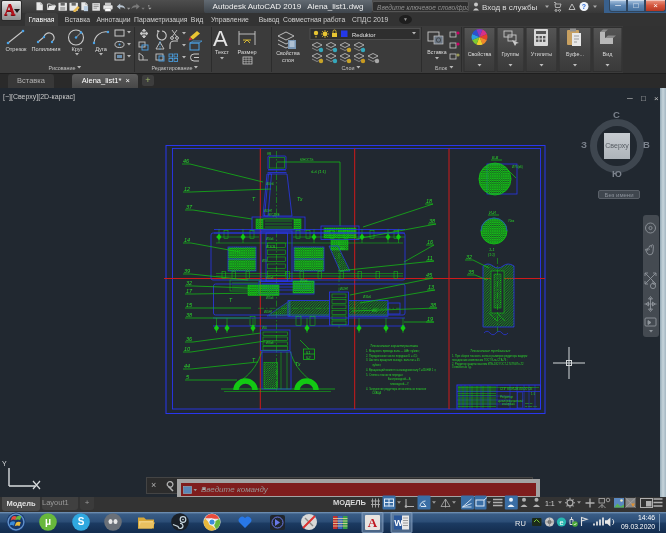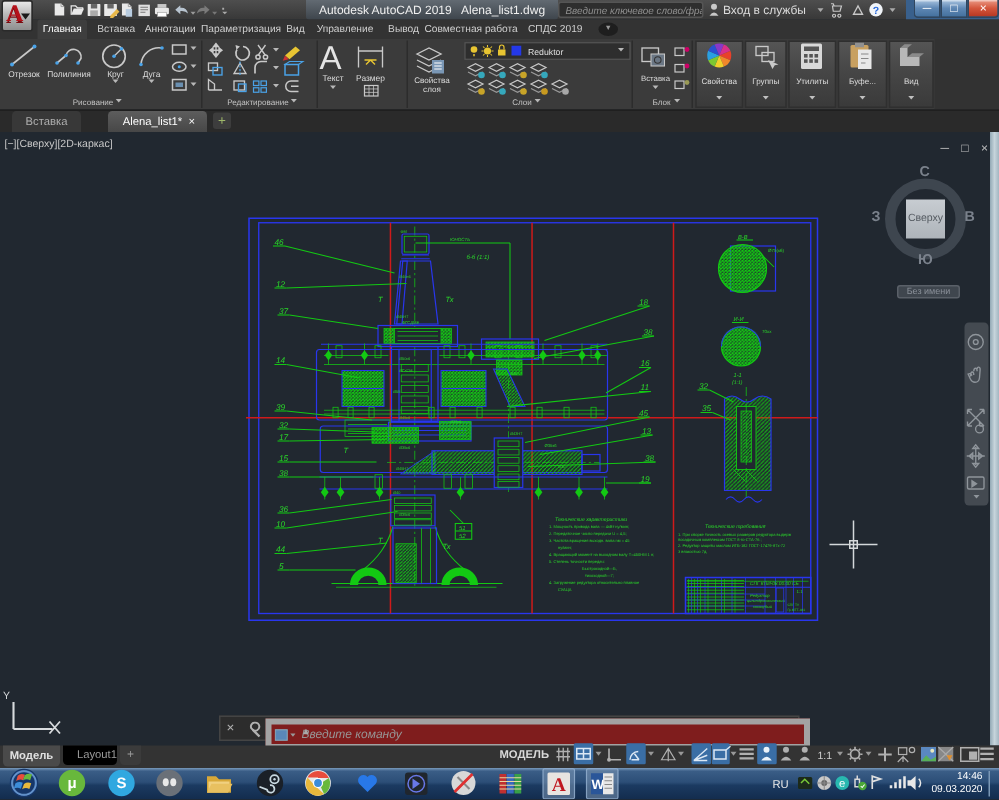--- a/index.html
+++ b/index.html
@@ -44,21 +44,21 @@
 #noname{left:598px;top:190px;width:42px;height:9px;background:#3f464e;border:1px solid #5a6068;border-radius:2px;box-sizing:border-box;font-size:6px;color:#8a9099;text-align:center;line-height:8px}
 
 #navbar{left:643px;top:215px;width:16px;height:122px;background:rgba(110,116,122,0.45);border-radius:3px}
 
 #cmdbar{left:146px;top:477px;width:387px;height:17px;background:#2c2c2c;border:1px solid #444;box-sizing:border-box}
 #cmdfield{position:absolute;left:30px;top:1px;width:355px;height:13px;background:#7f1d1d;border:4px solid #a3a3a3}
 #cmdfield span{position:absolute;left:20px;top:2px;font-size:8px;font-style:italic;color:#969696;white-space:nowrap}
 
 #statusbar{left:0;top:497px;width:666px;height:15px;background:#333333}
 #mtab{left:2px;top:497px;width:38px;height:14px;background:#4a4a4a;border-radius:0 0 3px 3px;color:#e0e0e0;font-size:7.5px;font-weight:bold;text-align:center;line-height:13px}
-#ltab{left:42px;top:497px;width:36px;height:13px;background:#000000;border-radius:0 0 3px 3px;color:#9a9a9a;font-size:7.5px;text-align:right;line-height:12px}
+#ltab{left:42px;top:497px;width:36px;height:13px;background:#404040;border-radius:0 0 3px 3px;color:#9a9a9a;font-size:7.5px;text-align:left;line-height:12px}
 #ptab{left:80px;top:497px;width:14px;height:13px;background:#3b3b3b;border-radius:0 0 3px 3px;color:#9a9a9a;font-size:8px;text-align:center;line-height:12px}
 #modelbtn{left:333px;top:498px;font-size:7.5px;color:#d8d8d8;font-weight:bold}
 
 #taskbar{left:0;top:512px;width:666px;height:21px;background:linear-gradient(#7a9abc 0%,#3a5d86 10%,#2c4e77 45%,#1b3a61 55%,#132c4d 100%)}
 #tray{left:610px;top:512.5px;width:45px;position:absolute;color:#fff;font-size:6.8px;text-align:right;line-height:9.5px}
 </style></head>
 <body>
 
 <div class="abs" id="titlebar"></div>
 <div class="abs" id="titleplate"></div>

